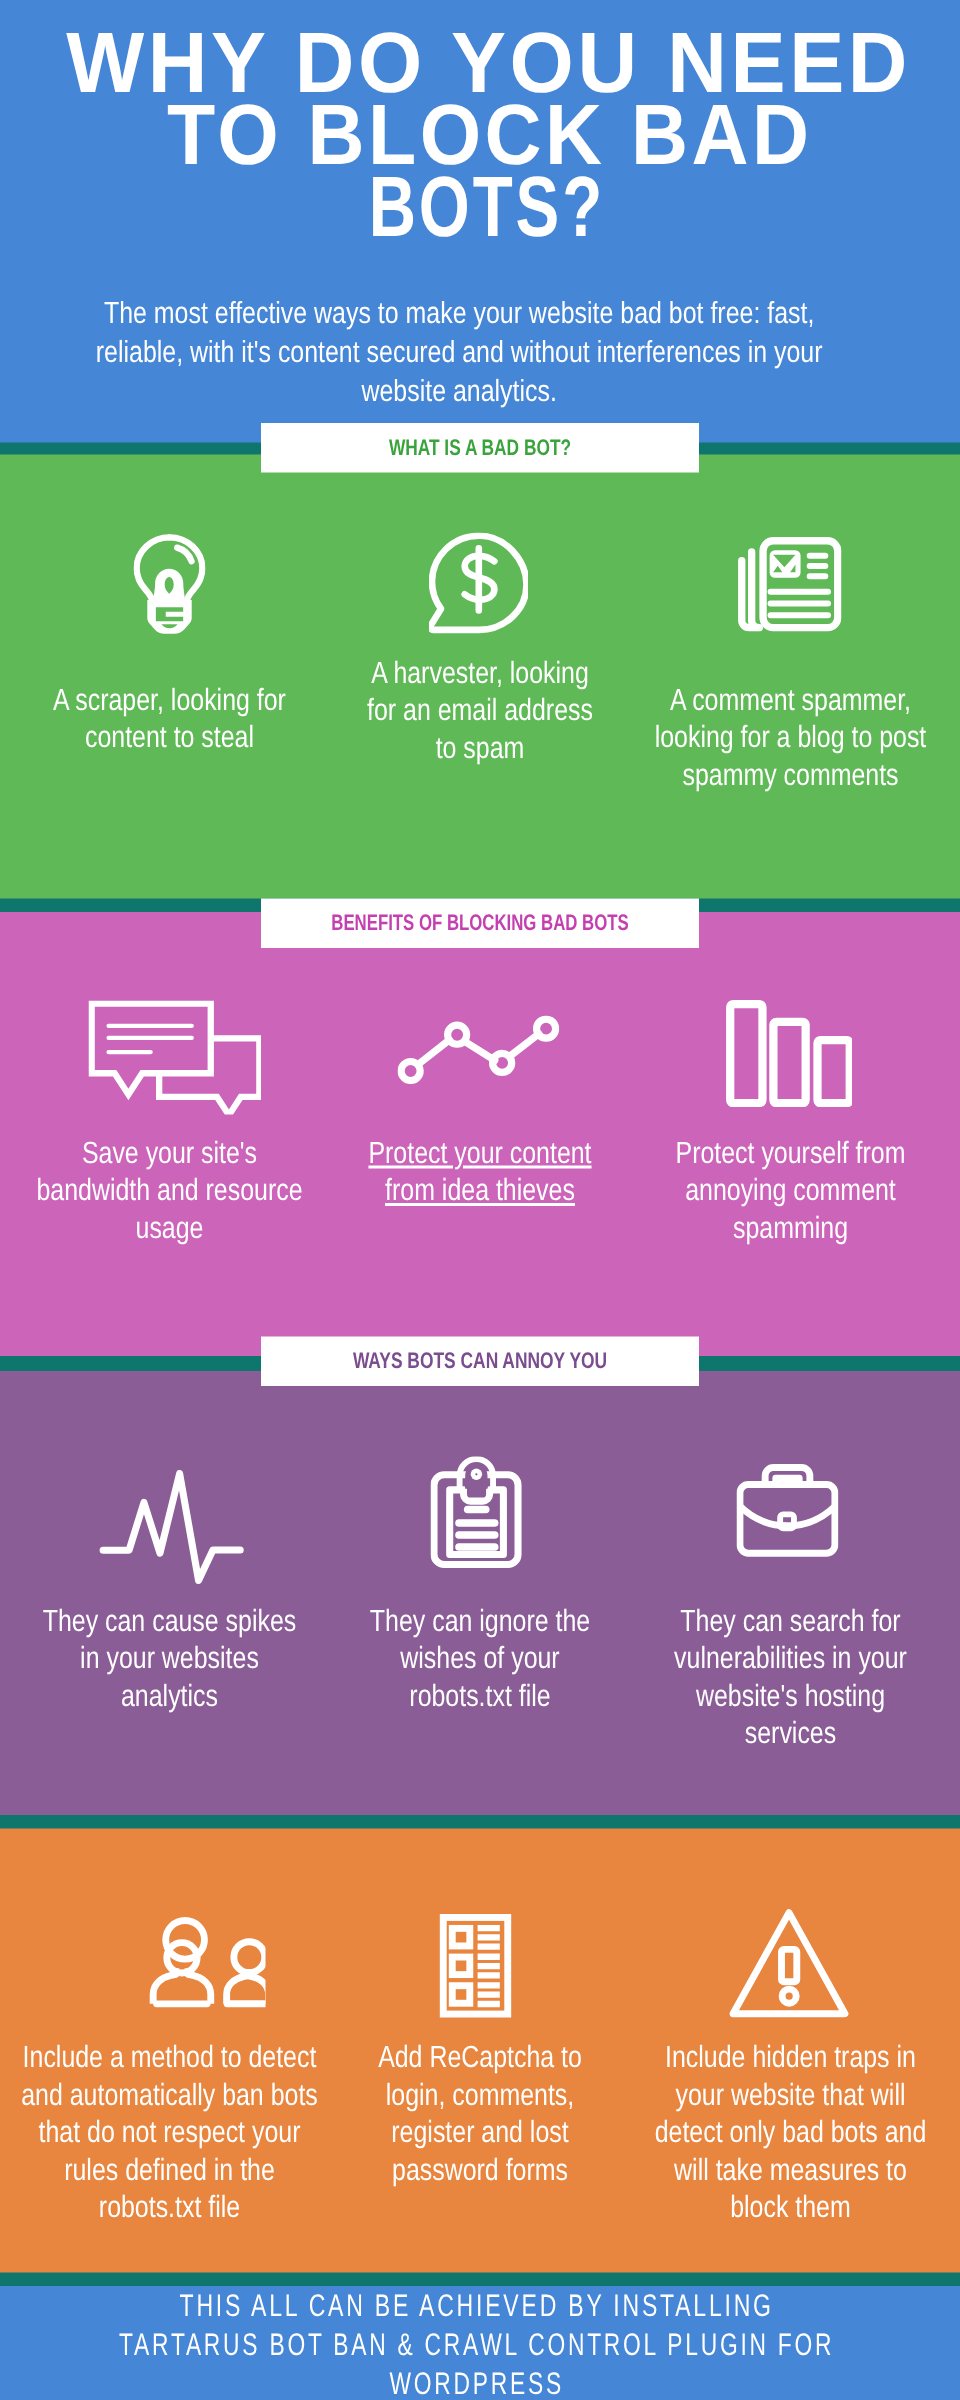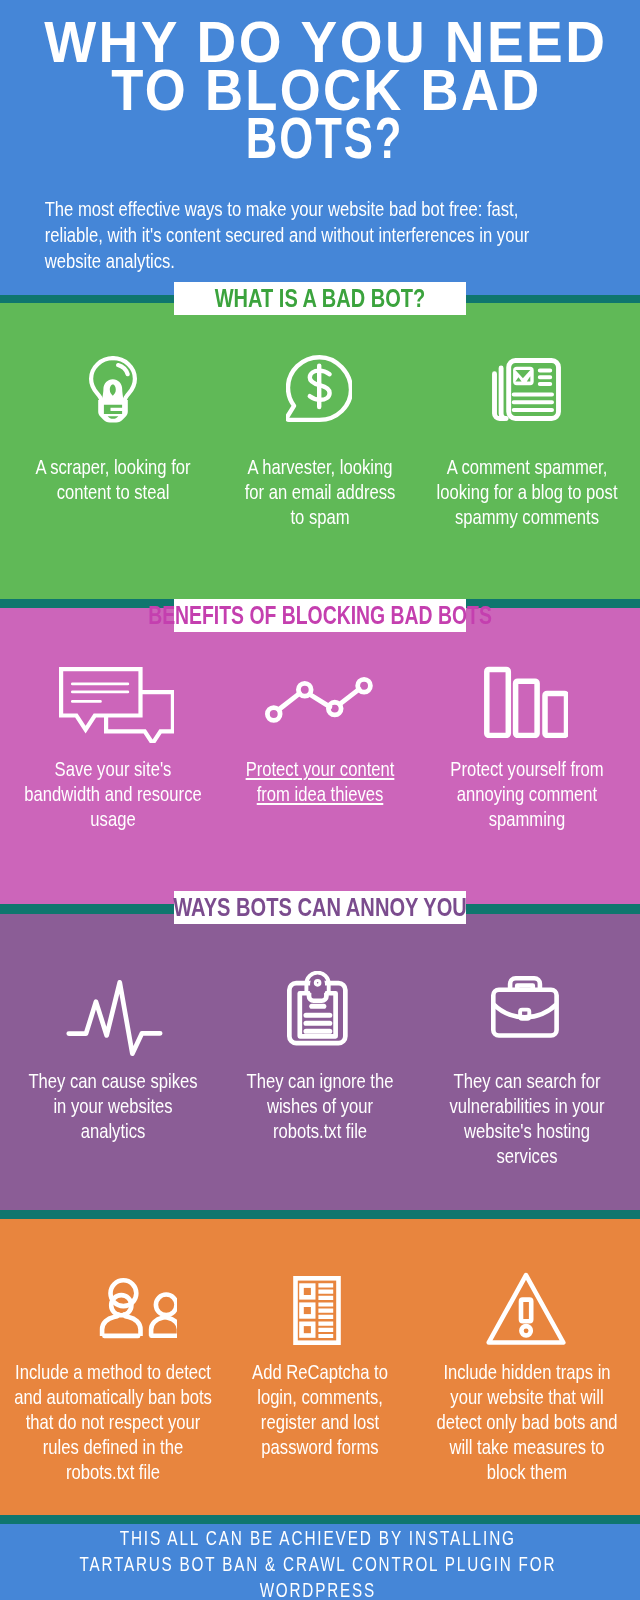--- a/index.html
+++ b/index.html
@@ -19,30 +19,30 @@
   .band-orange { background:#e8853e; }
   .band-foot   { background:#4586d7; }
 
   
   .hero-title {
     position:absolute; left:0; width:640px; text-align:center;
     color:#ffffff; font-weight:700; font-size:57.1px; line-height:48px;
     letter-spacing:2.5px; text-transform:uppercase; white-space:nowrap;
   }
   .hero-sub {
-    position:absolute; left:0; width:640px; text-align:left;
+    position:absolute; left:0; width:640px; text-align:center;
     color:#ffffff; font-size:20.35px; font-weight:400; white-space:nowrap;
   }
   .hero-sub .cap-line { line-height:26px; transform:scaleX(0.817) translateX(-17px); }
 
   
   .badge {
     position:absolute; left:174px; width:292px; height:33px;
     background:#ffffff;
-    font-weight:700; font-size:26px; line-height:33px; text-transform:uppercase;
+    font-weight:700; font-size:15px; line-height:33px; text-transform:uppercase;
   }
   .badge span {
     position:absolute; left:50%; width:500px; margin-left:-250px; top:0;
     text-align:center; white-space:nowrap; display:block;
   }
 
   
   .cols { position:absolute; left:0; width:640px; }
   .col { position:absolute; top:0; }
   .icon { position:absolute; }
@@ -103,21 +103,21 @@
     </div>
 
     <div class="col" style="left:216px;width:207px;">
       <div class="icon" style="left:70px;top:355px;">
         <svg viewBox="0 0 66 68" width="66" height="68" fill="none" stroke="#fff" stroke-width="4.4" stroke-linejoin="round">
           <path d="M35 2.2C17.6 2.2 3.5 15.9 3.5 32.8c0 6.7 2.2 12.9 6 18l-6.9 11.2c-.8 1.3.2 2.9 1.7 2.9H35c17.4 0 31.5-13.7 31.5-30.1S52.4 2.2 35 2.2z" transform="translate(-1.5,0)"></path>
           <path d="M43.6 19.2c-3-2.3-6.7-3.6-10.4-3.6-5.3 0-9.4 2.7-9.4 6.9 0 4.6 4.6 6.3 9.9 7.7s9.9 3.1 9.9 7.7c0 4.2-4.1 6.9-9.4 6.9-3.7 0-7.4-1.3-10.4-3.6" stroke-linecap="round"></path>
           <path d="M33.2 10.6v41.4" stroke-linecap="round"></path>
         </svg>
       </div>
-      <div class="caption" style="top:455px;">
+      <div class="caption" style="top:437px;">
           <div class="cap-line">A harvester, looking</div>
           <div class="cap-line">for an email address</div>
           <div class="cap-line">to spam</div>
         </div>
     </div>
 
     <div class="col" style="left:423px;width:207px;">
       <div class="icon" style="left:69.2px;top:358.3px;">
         <svg viewBox="0 0 69 63" width="69" height="63" fill="none">
           <path d="M2.5 15.8v39.7c0 2.8 2.3 5 5.1 5h5" stroke="#fff" stroke-width="4.9" stroke-linecap="round" stroke-linejoin="round"></path>

